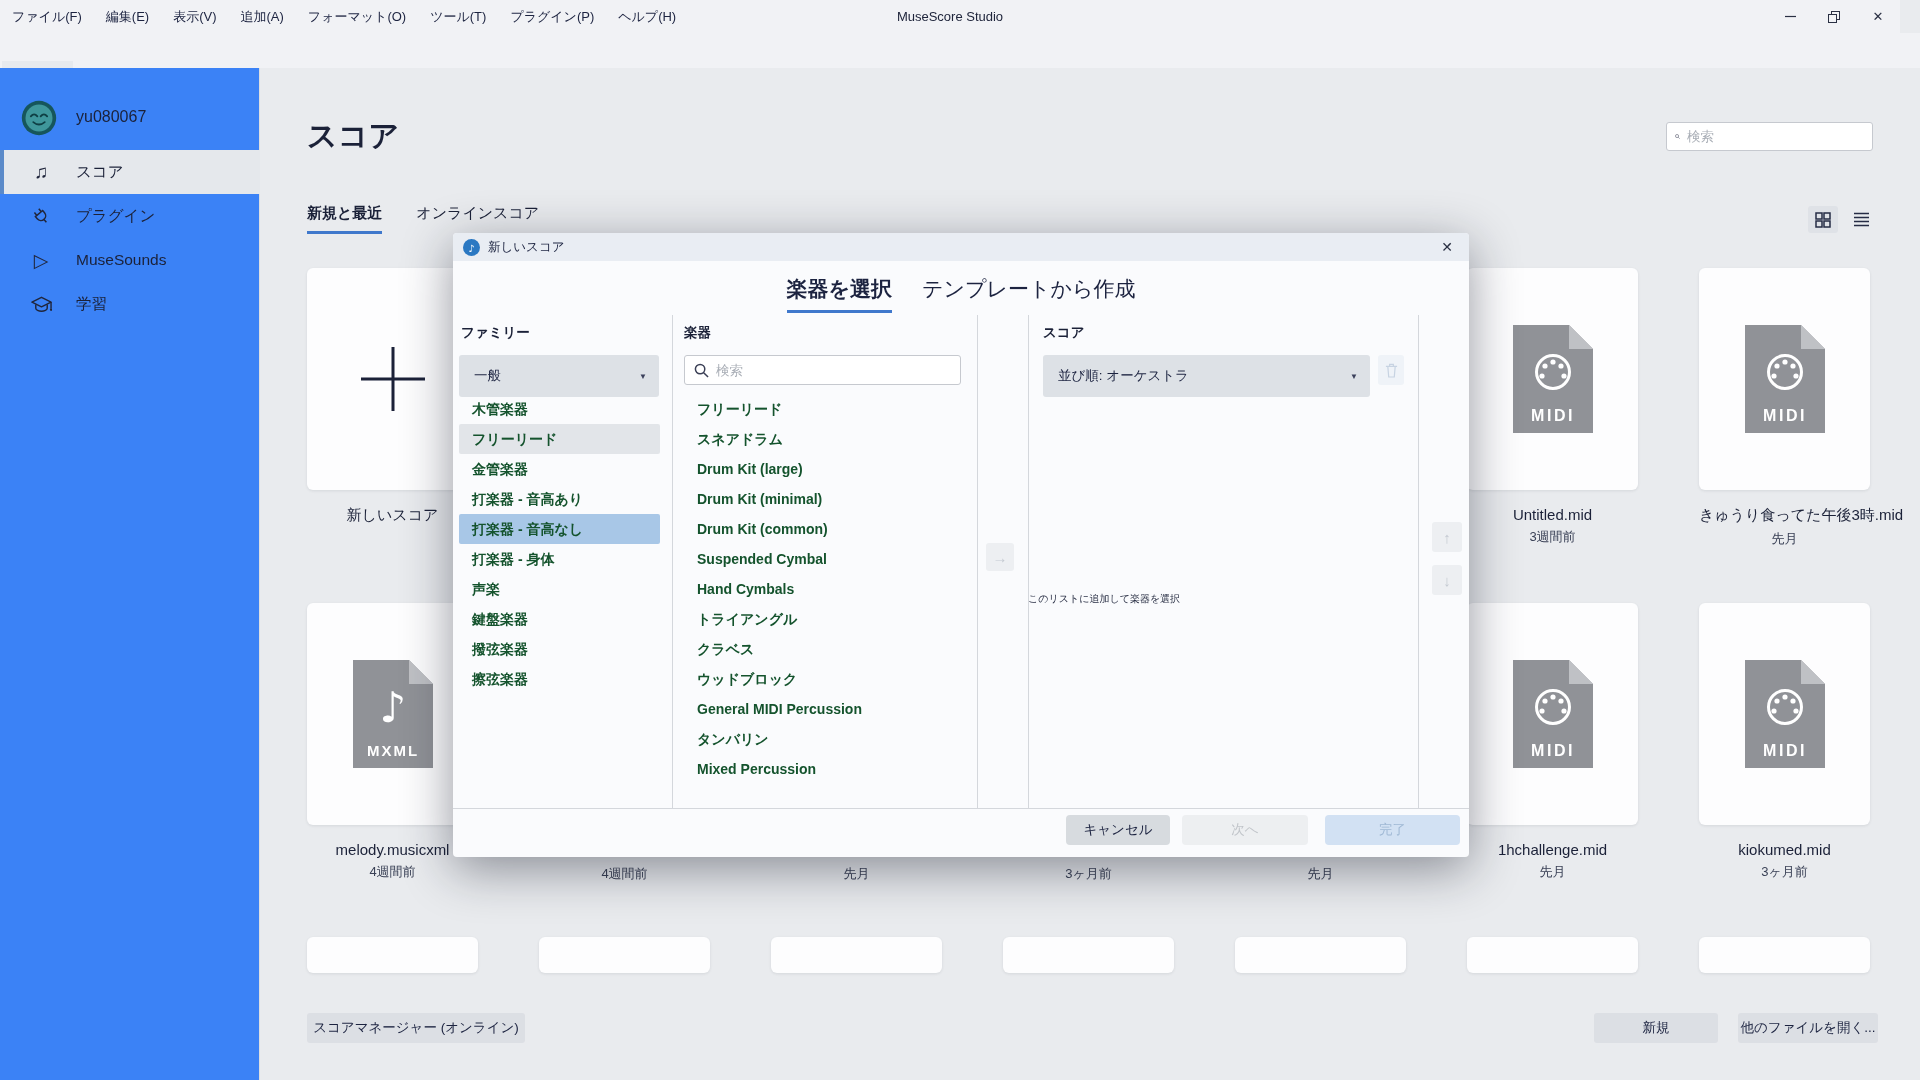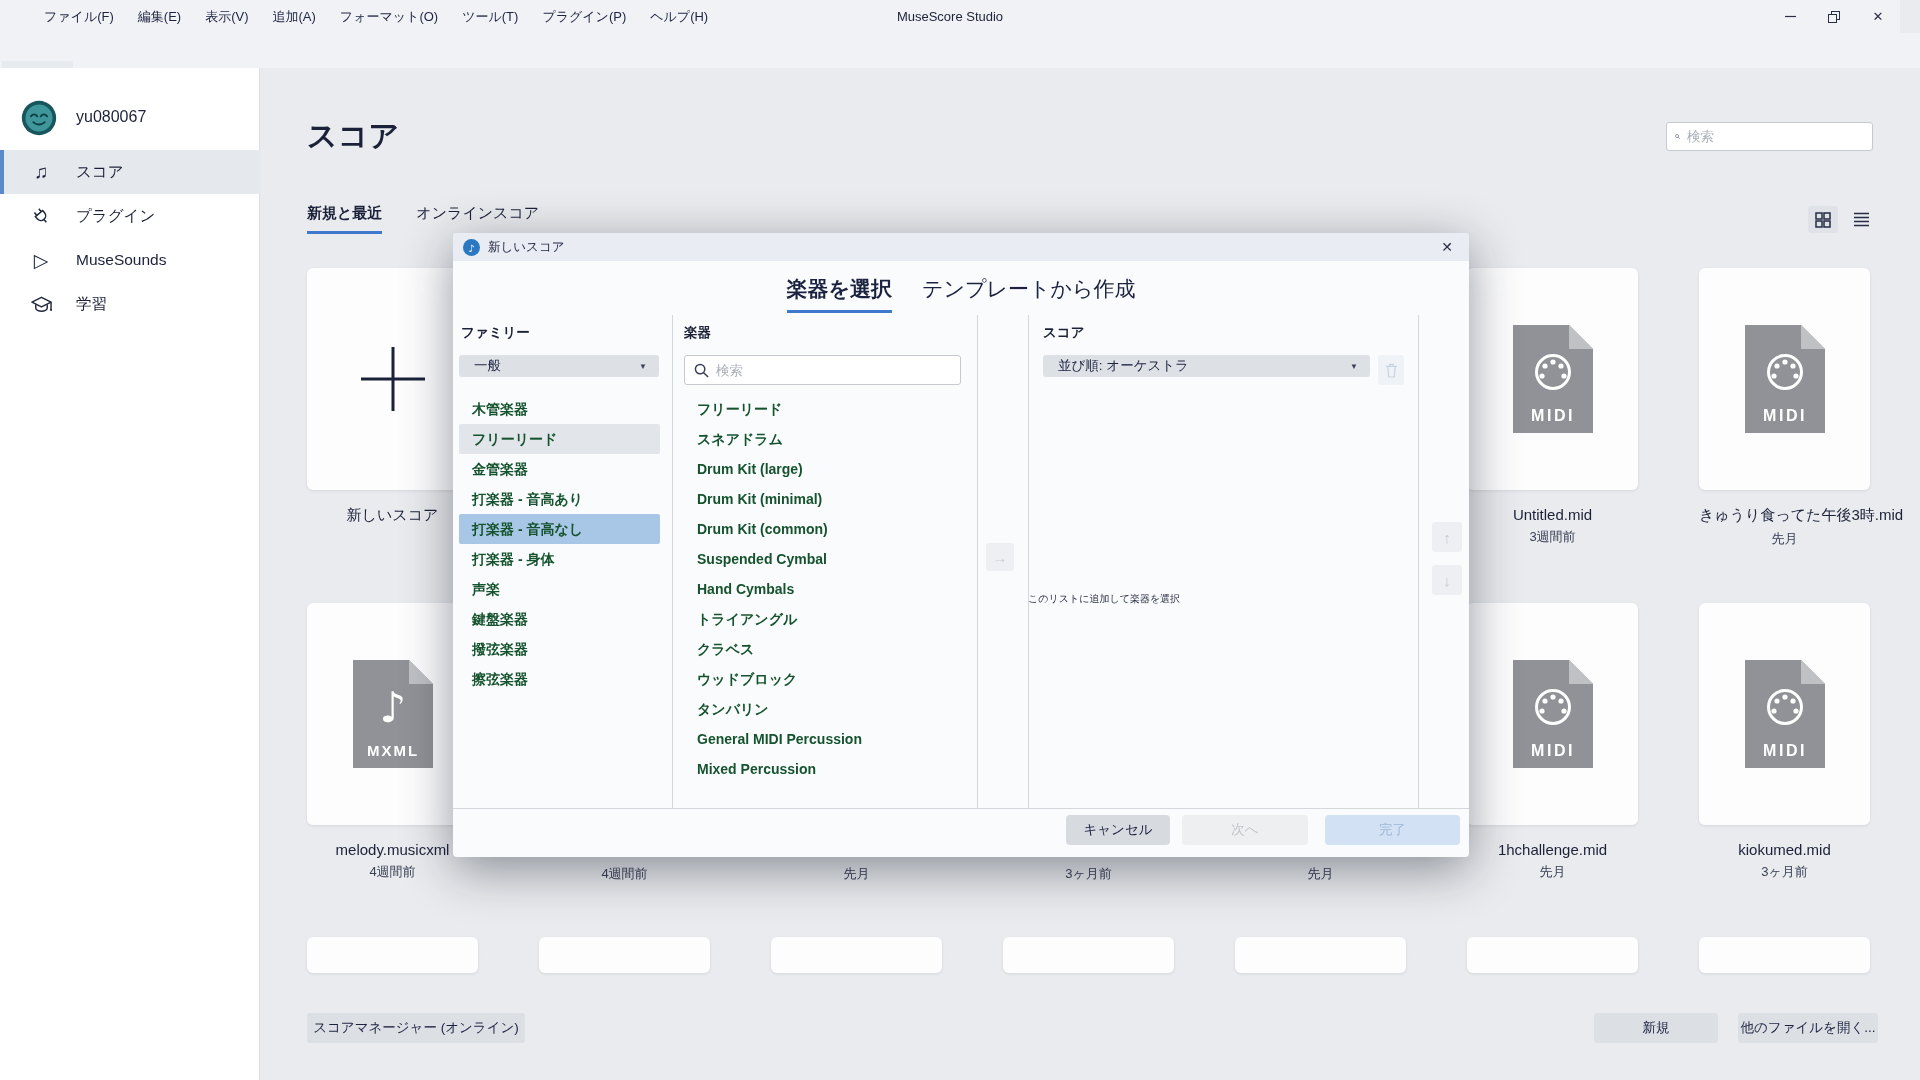--- a/index.html
+++ b/index.html
@@ -3,32 +3,32 @@
 <meta charset="utf-8">
 <style>
   * { margin:0; padding:0; box-sizing:border-box; }
   html,body { width:1920px; height:1080px; overflow:hidden; }
   body {
     font-family:"Liberation Sans","DejaVu Sans",sans-serif;
     background:#e9ebee; color:#1c2340; position:relative;
   }
   
   .menubar{position:absolute;left:0;top:0;width:1900px;height:33px;background:#f1f2f5;
-    display:flex;align-items:center;font-size:13px;padding-left:32px;}
+    display:flex;align-items:center;font-size:13px;}
   .menu-item{padding:0 12px;height:33px;line-height:33px;cursor:default;}
   .app-title{position:absolute;left:50%;transform:translateX(-50%);font-size:13px;color:#20263c;}
   .win-controls{position:absolute;right:0;top:0;height:33px;display:flex;}
   .win-btn{width:44px;height:33px;display:flex;align-items:center;justify-content:center;color:#2a3043;font-size:13px;}
   
   .tabbar{position:absolute;left:0;top:33px;width:1920px;height:35px;background:#f1f2f5;
     display:flex;padding-left:2px;font-size:14px;}
   .main-tab{padding:0 14px;height:35px;line-height:33px;font-weight:600;color:#1b2138;margin-top:28px;}
   .main-tab.active{background:#e7eaee;border-bottom:3px solid #4a7fd0;}
   
-  .sidebar{position:absolute;left:0;top:68px;width:260px;height:1012px;background:#ffffff;border-right:1px solid #dcdee1;}
+  .sidebar{position:absolute;left:0;top:68px;width:260px;height:1012px;background:#3b82f6;border-right:1px solid #dcdee1;}
   .account{position:absolute;left:0;top:0;width:260px;height:70px;}
   .avatar{position:absolute;left:21px;top:32px;}
   .username{position:absolute;left:76px;top:40px;font-size:16px;color:#1b2138;}
   .side-items{position:absolute;left:0;top:82px;width:260px;}
   .side-item{position:relative;height:44px;display:flex;align-items:center;}
   .side-item.active{background:#e5e8ec;}
   .side-item.active::before{content:"";position:absolute;left:0;top:0;bottom:0;width:4px;background:#5b8ac9;}
   .side-icon{width:24px;margin-left:29px;display:flex;justify-content:center;color:#20263c;font-size:19px;}
   .side-label{margin-left:23px;font-size:15.5px;color:#1b2138;}
   
@@ -64,21 +64,21 @@
   .dialog{position:absolute;left:453px;top:233px;width:1016px;height:624px;background:#fafbfd;
     border-radius:4px;box-shadow:0 12px 50px rgba(20,25,40,.45);z-index:20;overflow:hidden;}
   .dlg-titlebar{position:absolute;left:0;top:0;width:1016px;height:28px;background:#e9edf3;
     display:flex;align-items:center;padding:0 10px;}
   .dlg-title{margin-left:8px;font-size:12.5px;color:#1c2340;}
   .dlg-close{margin-left:auto;font-size:14px;color:#2a3043;padding:0 6px;}
   .dlg-tabs{position:absolute;left:0;top:42px;width:1016px;display:flex;justify-content:center;gap:30px;font-size:21px;}
   .dlg-tab{padding-bottom:7px;font-weight:500;}
   .dlg-tab.active{font-weight:700;border-bottom:3px solid #3f78cc;}
   .col-label{position:absolute;font-size:13.5px;font-weight:700;color:#1b2138;}
-  .dropdown{position:absolute;height:22px;background:#dde1e6;border-radius:3px;
+  .dropdown{position:absolute;height:42px;background:#dde1e6;border-radius:3px;
     display:flex;align-items:center;font-size:13.5px;color:#1c2340;}
   .dropdown .dd-text{margin-left:15px;}
   .dropdown .dd-caret{margin-left:auto;margin-right:12px;font-size:8px;color:#3c415c;}
   .vsep{position:absolute;top:82px;height:493px;width:1px;background:#d4d7dc;}
   .list{position:absolute;}
   .list-item{height:30px;line-height:30px;padding-left:13px;font-size:14px;font-weight:600;
     color:#14532d;border-radius:2px;white-space:nowrap;}
   .list-item.hovered{background:#e2e5e9;}
   .list-item.selected{background:#a8c7e7;}
   .mini-btn{position:absolute;background:#edeff2;border-radius:3px;color:#c5cad2;
@@ -375,22 +375,22 @@
     <div class="list-item">フリーリード</div>
     <div class="list-item">スネアドラム</div>
     <div class="list-item">Drum Kit (large)</div>
     <div class="list-item">Drum Kit (minimal)</div>
     <div class="list-item">Drum Kit (common)</div>
     <div class="list-item">Suspended Cymbal</div>
     <div class="list-item">Hand Cymbals</div>
     <div class="list-item">トライアングル</div>
     <div class="list-item">クラベス</div>
     <div class="list-item">ウッドブロック</div>
+    <div class="list-item">General MIDI Percussion</div>
     <div class="list-item">タンバリン</div>
-    <div class="list-item">General MIDI Percussion</div>
     <div class="list-item">Mixed Percussion</div>
   </div>
 
   <div class="vsep" style="left:524px"></div>
 
   <div class="mini-btn" style="left:533px;top:310px;width:28px;height:28px">
     <span>→</span>
   </div>
 
   <div class="vsep" style="left:575px"></div>

